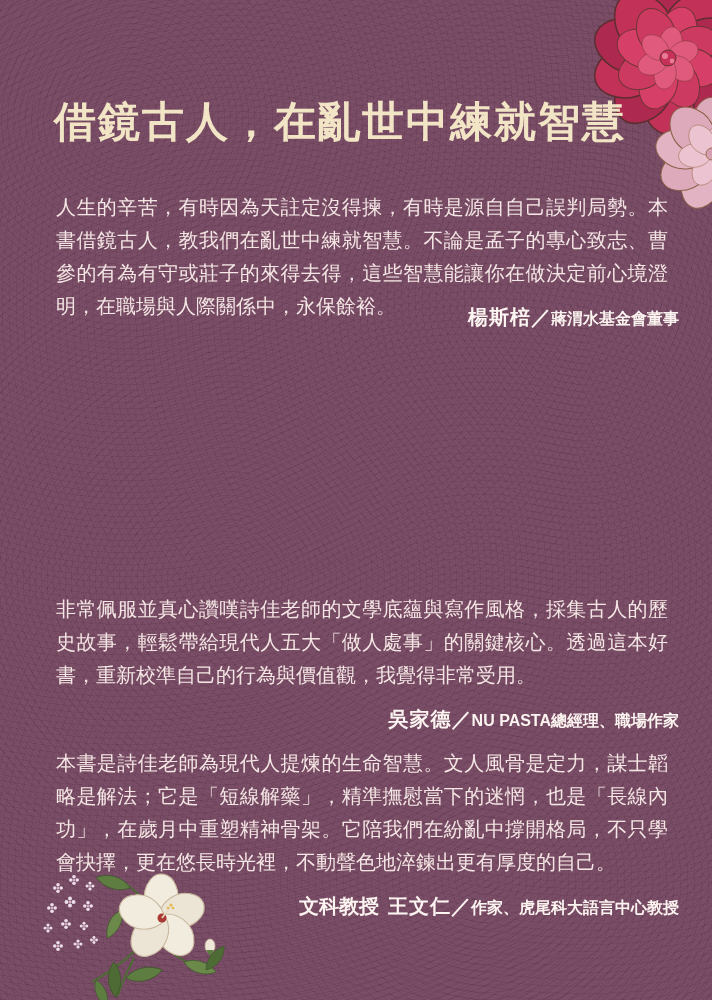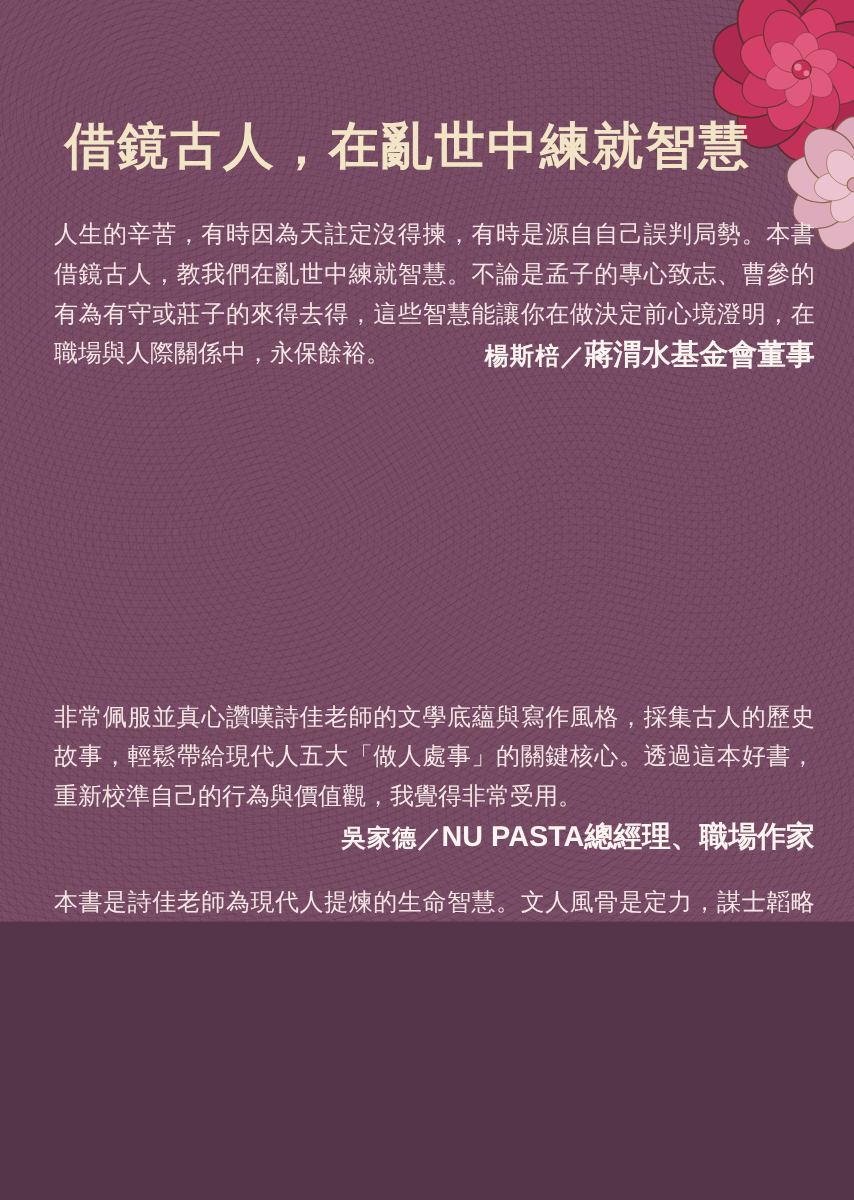--- a/index.html
+++ b/index.html
@@ -1,21 +1,21 @@
 <!DOCTYPE html>
 <html lang="zh-Hant"><head>
 <meta charset="utf-8">
 <style>
   html, body { margin: 0; padding: 0; }
   body { background: #54354a; }
 
   .page {
     position: relative;
     width: 712px;
-    height: 768px;
+    height: 1000px;
     overflow: hidden;
     background-color: #7b4e67;
     background-image:
       repeating-radial-gradient(circle at 18% 12%, rgba(70,38,56,0.16) 0 1px, rgba(0,0,0,0) 1px 6px),
       repeating-radial-gradient(circle at 82% 30%, rgba(70,38,56,0.14) 0 1px, rgba(0,0,0,0) 1px 7px),
       repeating-radial-gradient(circle at 32% 58%, rgba(70,38,56,0.14) 0 1px, rgba(0,0,0,0) 1px 6px),
       repeating-radial-gradient(circle at 68% 88%, rgba(70,38,56,0.14) 0 1px, rgba(0,0,0,0) 1px 7px);
     font-family: "Liberation Sans", "DejaVu Sans", sans-serif;
   }
 
@@ -33,38 +33,38 @@
     white-space: nowrap;
   }
 
   .testimonial {
     position: absolute;
     left: 45px;
     width: 634px;
     color: #f4e6e4;
   }
   .t-text {
-    margin: 0;
+    margin: 11px;
     font-size: 20px;
     line-height: 33px;
     text-align: justify;
     text-align-last: left;
     letter-spacing: 0;
   }
   .t-attr {
     text-align: right;
     line-height: 33px;
     font-weight: bold;
     color: #fcf4f0;
     white-space: nowrap;
   }
   .t-attr .prefix { font-size: 20px; margin-right: 9px; }
   .t-attr .name   { font-size: 20px; letter-spacing: 1px; margin-top: 48px; }
   .t-attr .sep    { font-size: 20px; }
-  .t-attr .role   { font-size: 24px; margin-top: 32px; }
+  .t-attr .role   { font-size: 16px; margin-top: 32px; }
 
   #t0 { top: 180px; }
   #t1 { top: 332px; }
   #t2 { top: 582px; }
   #t3 { top: 736px; }
   #t0 .t-attr { margin-top: -33px; }
 
   .corner-flowers {
     position: absolute;
     top: -14px;

